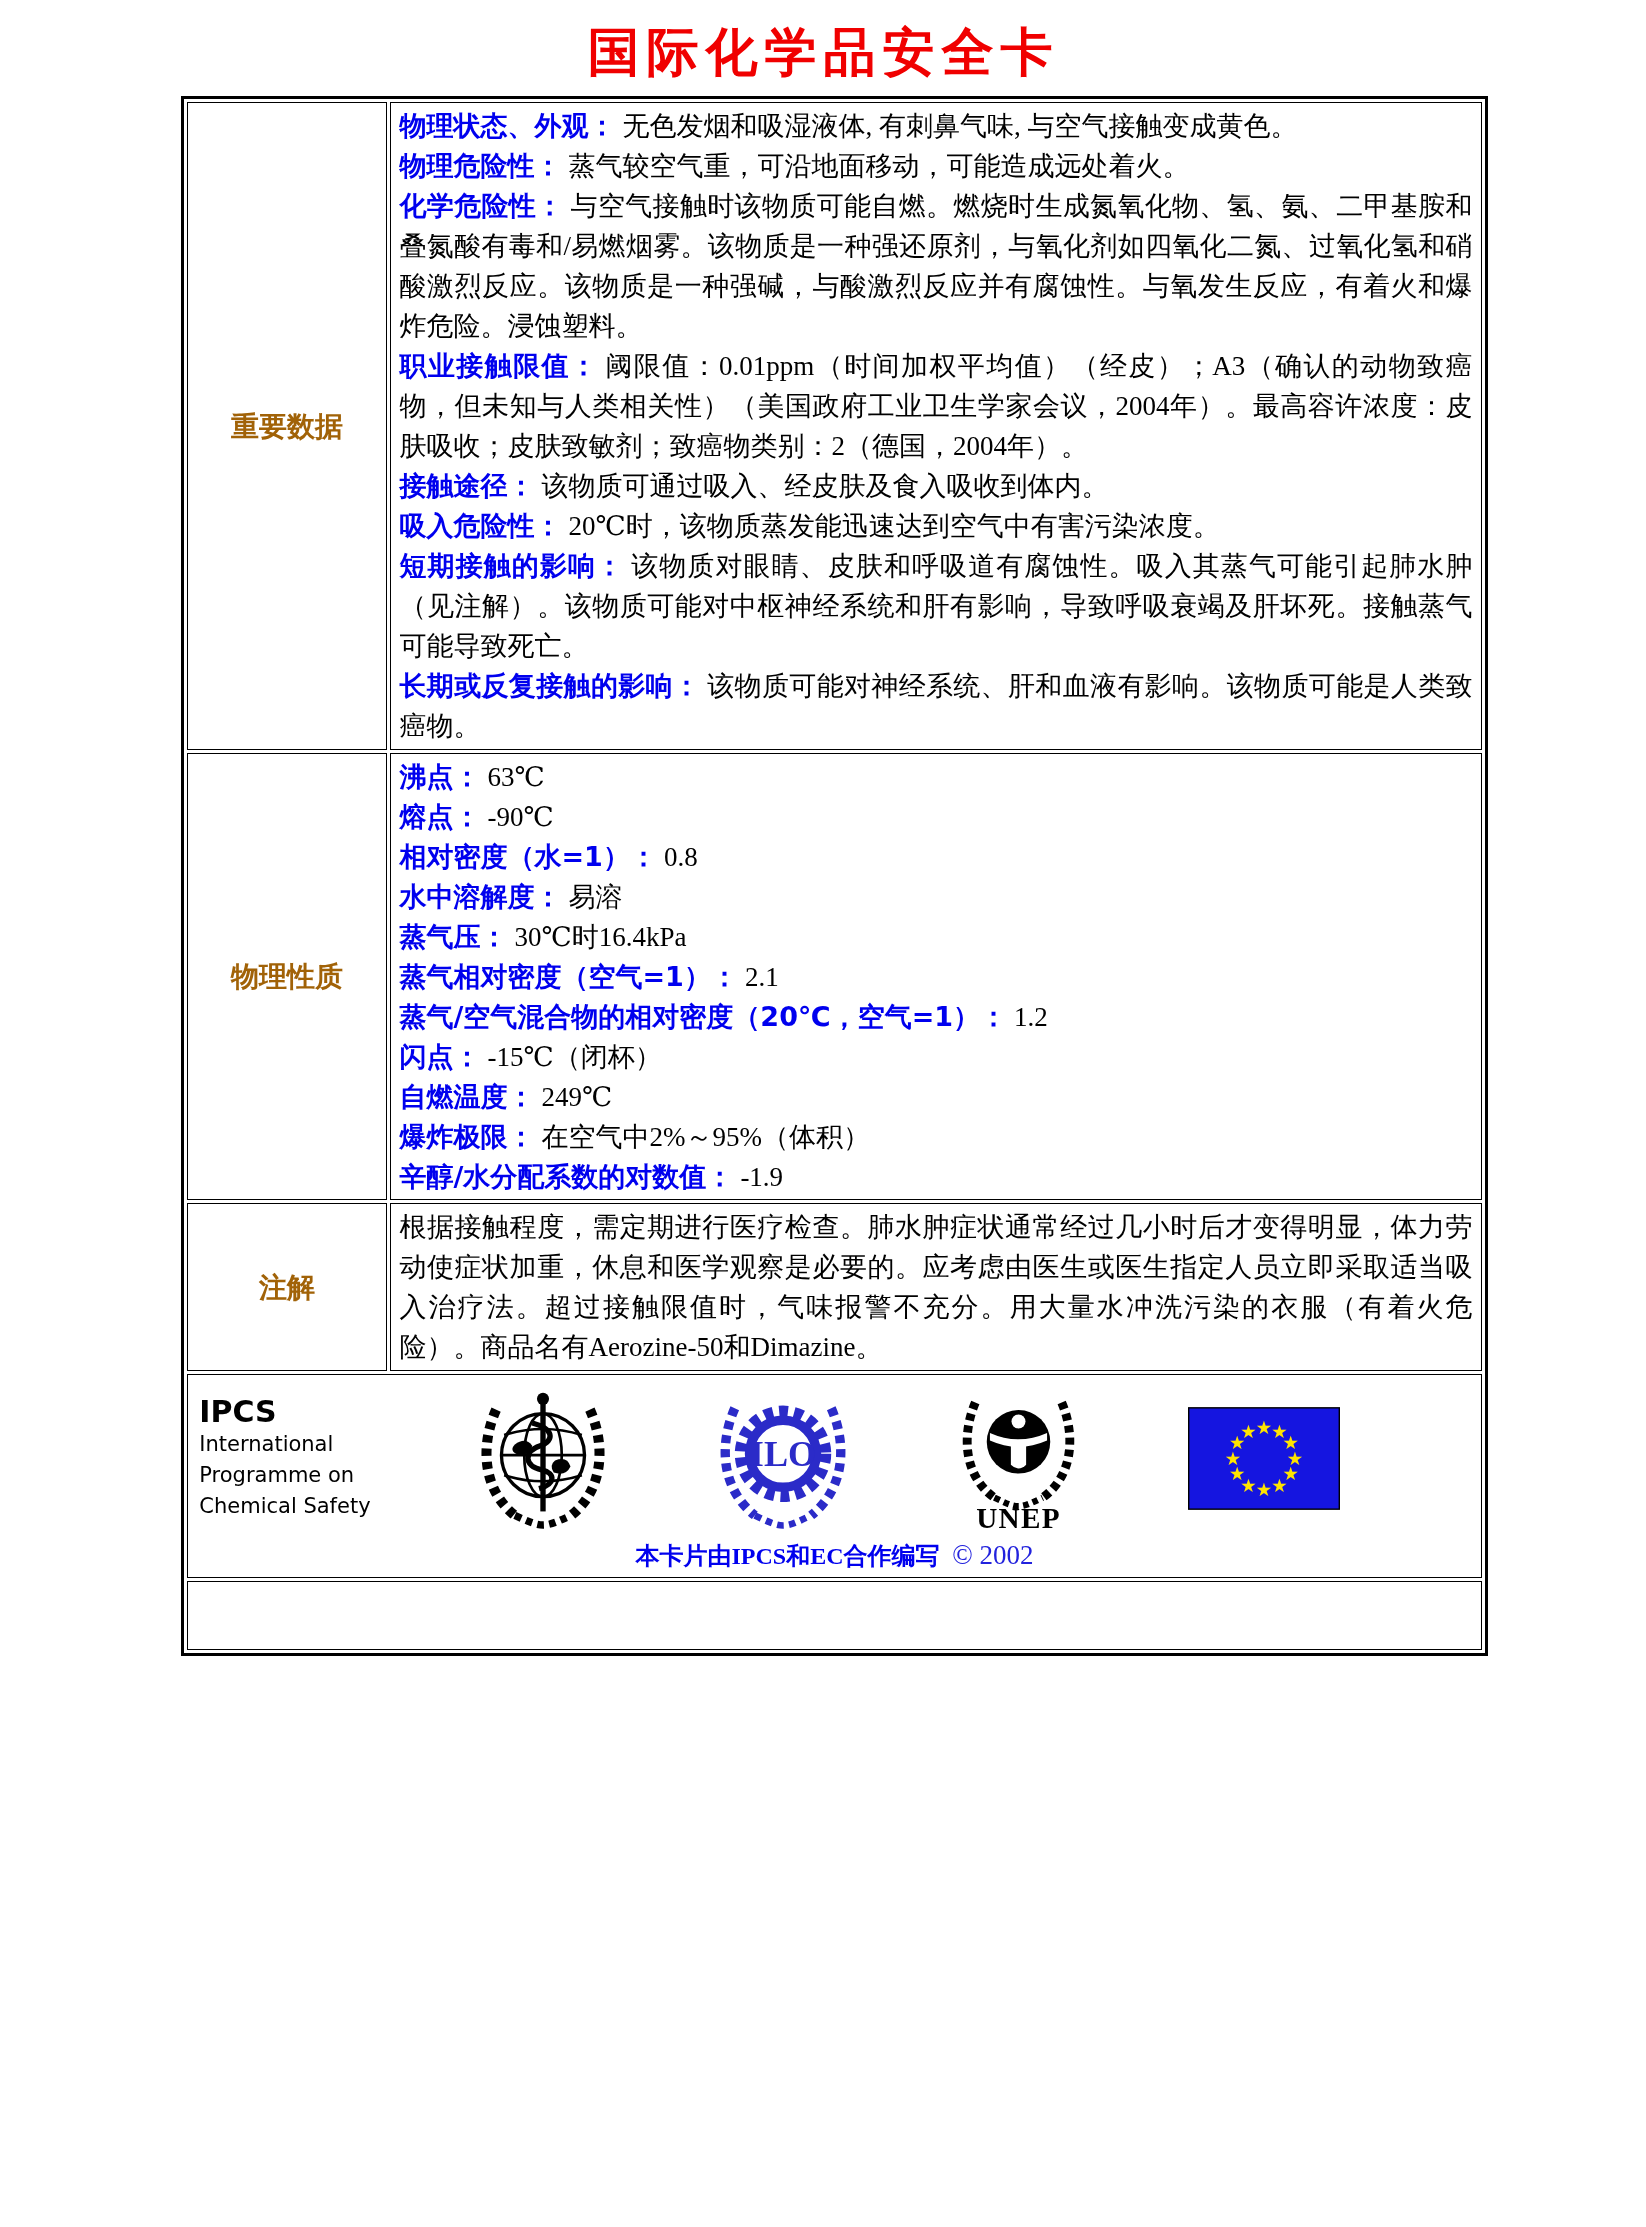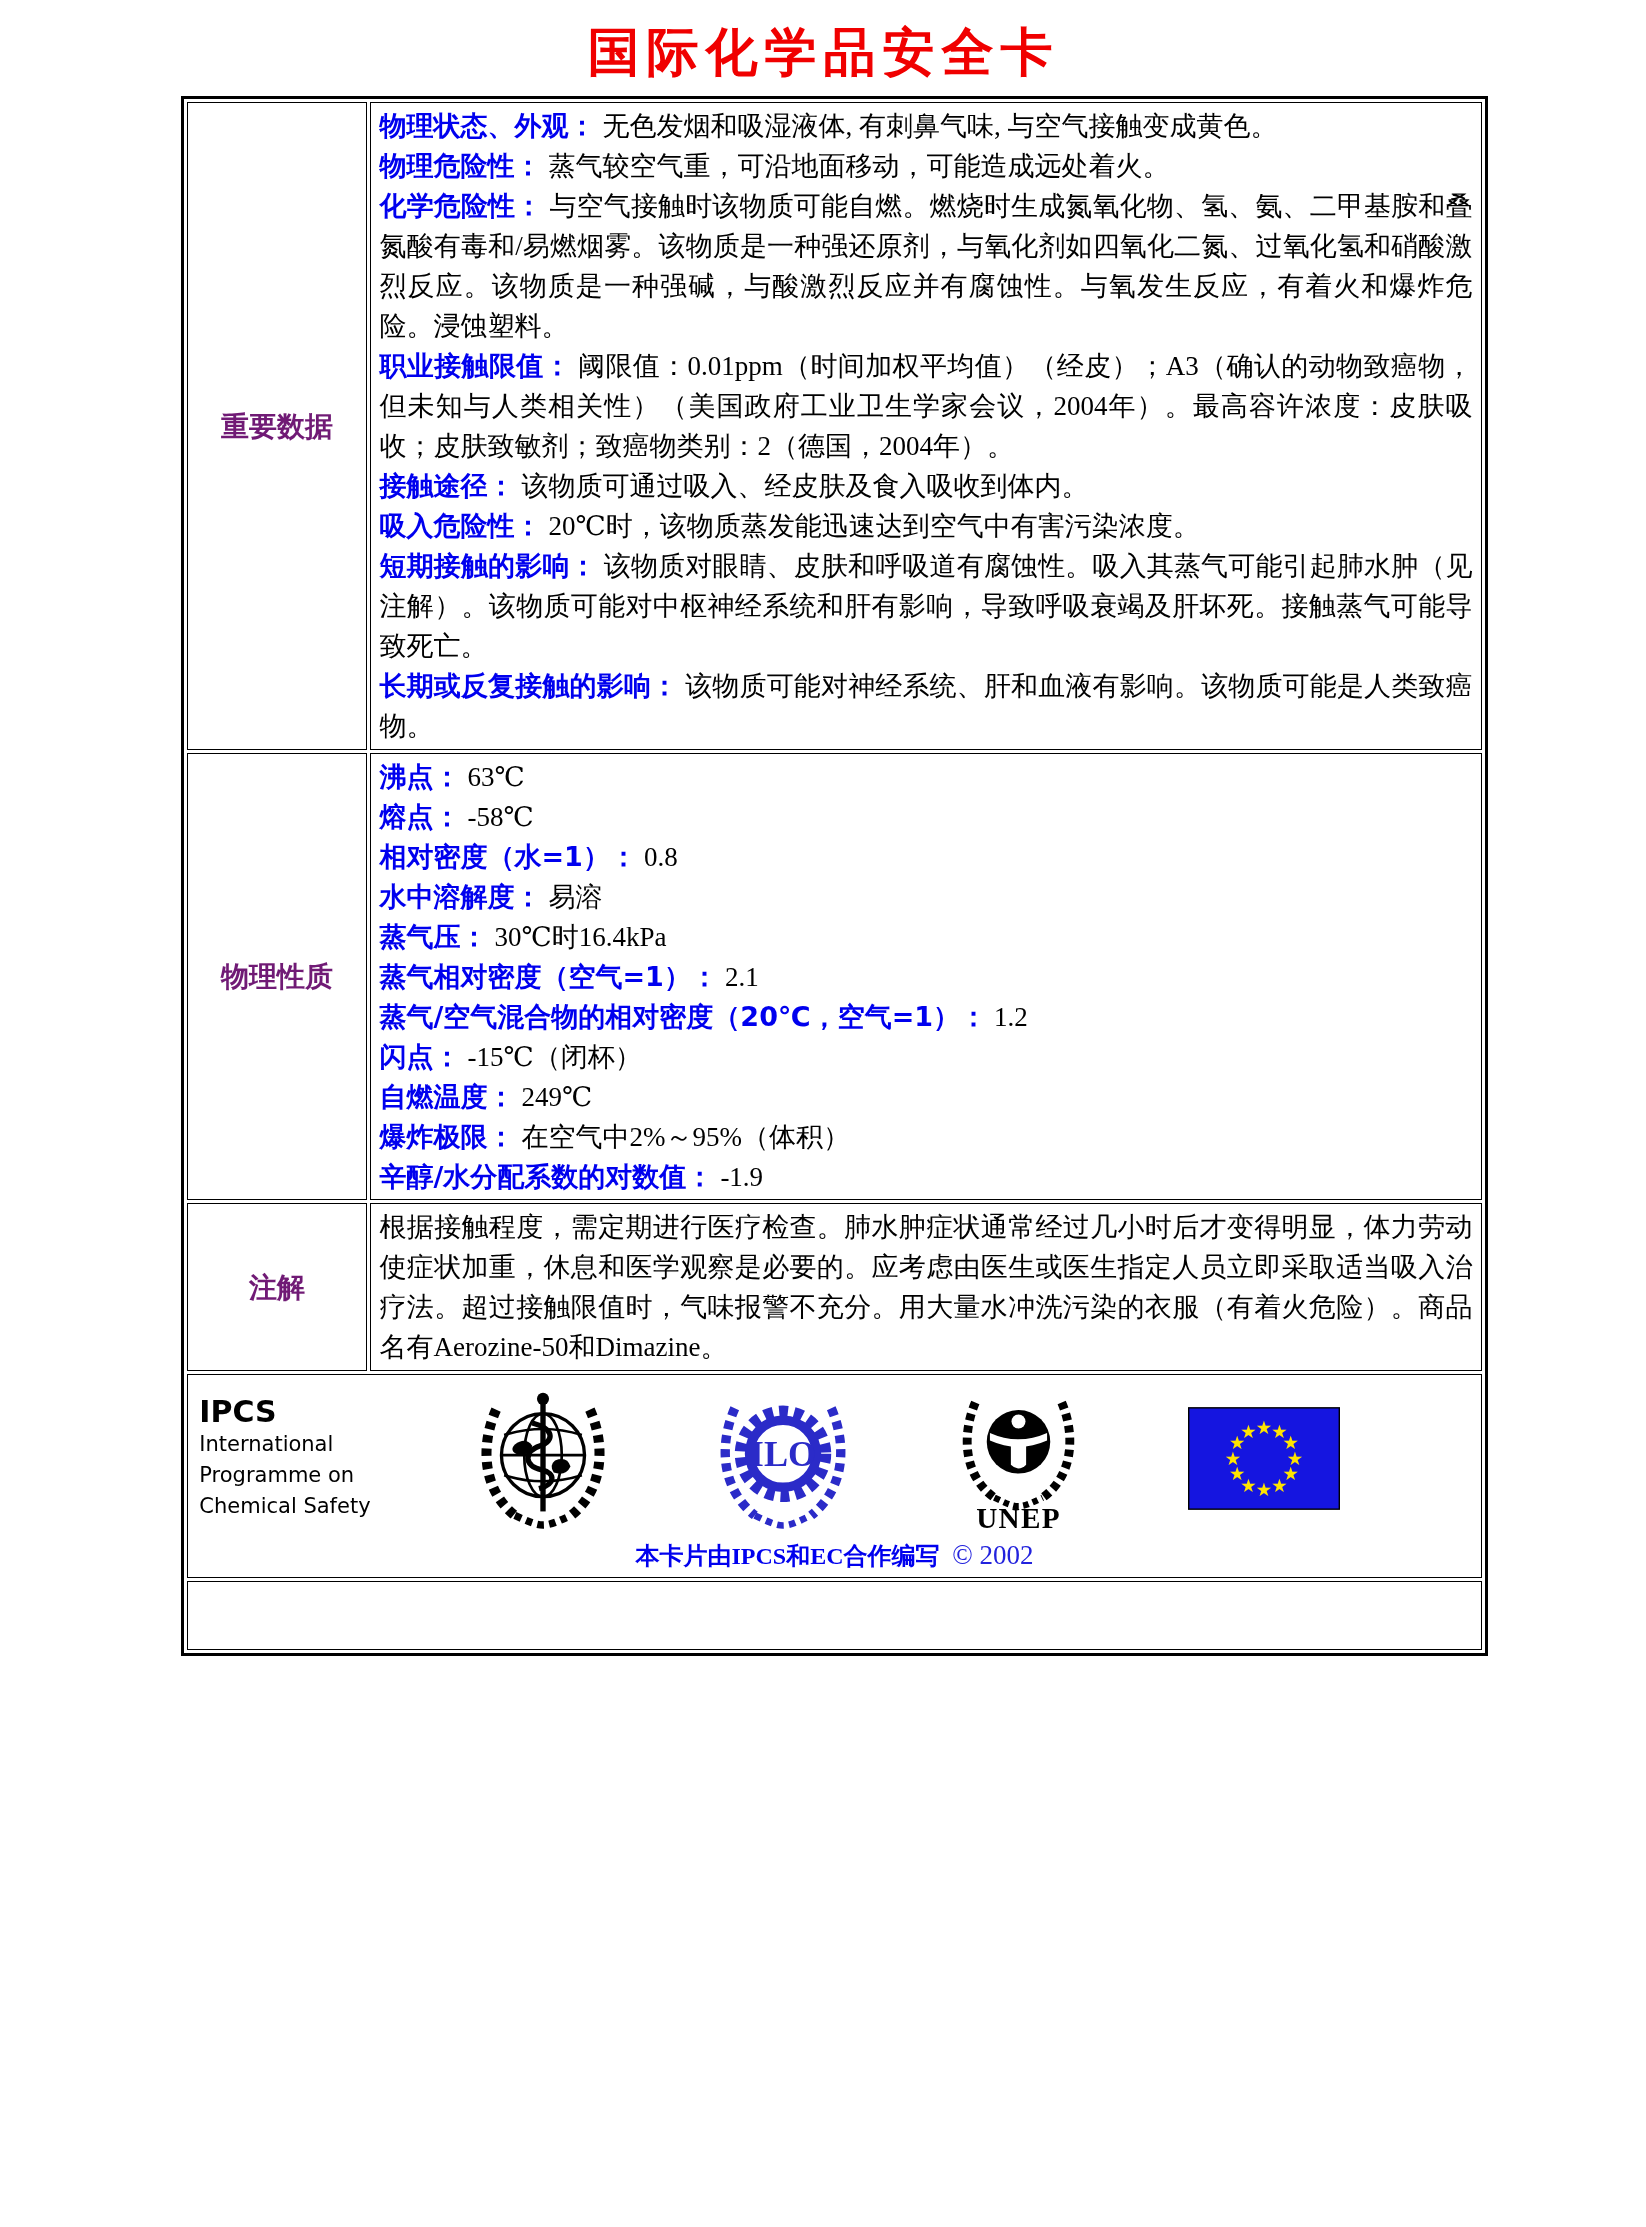--- a/index.html
+++ b/index.html
@@ -16,22 +16,22 @@
   }
   table.card{
     margin:11.3px 0 0 181px;width:1307px;
     border:3.5px solid #000;border-collapse:separate;border-spacing:3.5px;
     table-layout:fixed;
   }
   td{border:1.4px solid #000;vertical-align:middle;background:#fff;}
   td.lblcell{
     width:172px;text-align:center;
     font-family:"DejaVu Sans","Liberation Sans",sans-serif;
-    font-weight:bold;color:#701a75;font-size:28px;line-height:37px;
-    padding:3px;
+    font-weight:bold;color:#a16207;font-size:28px;line-height:37px;
+    padding:13px;
   }
   td.bodycell{font-size:27px;line-height:40px;padding:2.8px 8.5px;}
   .para{text-align:justify;}
   .key{
     color:#0000ee;font-weight:bold;
     font-family:"DejaVu Sans","Liberation Sans",sans-serif;
     margin-right:7px;
   }
   
   td.hdrcell{padding:0 10px;height:68px;}
@@ -89,21 +89,21 @@
         <div class="para"><span class="key">吸入危险性：</span><span>20℃时，该物质蒸发能迅速达到空气中有害污染浓度。</span></div>
         <div class="para"><span class="key">短期接触的影响：</span><span>该物质对眼睛、皮肤和呼吸道有腐蚀性。吸入其蒸气可能引起肺水肿（见注解）。该物质可能对中枢神经系统和肝有影响，导致呼吸衰竭及肝坏死。接触蒸气可能导致死亡。</span></div>
         <div class="para"><span class="key">长期或反复接触的影响：</span><span>该物质可能对神经系统、肝和血液有影响。该物质可能是人类致癌物。</span></div>
       </td>
     </tr>
 
     <tr>
       <td class="lblcell">物理性质</td>
       <td class="bodycell">
         <div class="para"><span class="key">沸点：</span><span>63℃</span></div>
-        <div class="para"><span class="key">熔点：</span><span>-58℃</span></div>
+        <div class="para"><span class="key">熔点：</span><span>-90℃</span></div>
         <div class="para"><span class="key">相对密度（水=1）：</span><span>0.8</span></div>
         <div class="para"><span class="key">水中溶解度：</span><span>易溶</span></div>
         <div class="para"><span class="key">蒸气压：</span><span>30℃时16.4kPa</span></div>
         <div class="para"><span class="key">蒸气相对密度（空气=1）：</span><span>2.1</span></div>
         <div class="para"><span class="key">蒸气/空气混合物的相对密度（20℃，空气=1）：</span><span>1.2</span></div>
         <div class="para"><span class="key">闪点：</span><span>-15℃（闭杯）</span></div>
         <div class="para"><span class="key">自燃温度：</span><span>249℃</span></div>
         <div class="para"><span class="key">爆炸极限：</span><span>在空气中2%～95%（体积）</span></div>
         <div class="para"><span class="key">辛醇/水分配系数的对数值：</span><span>-1.9</span></div>
       </td>

